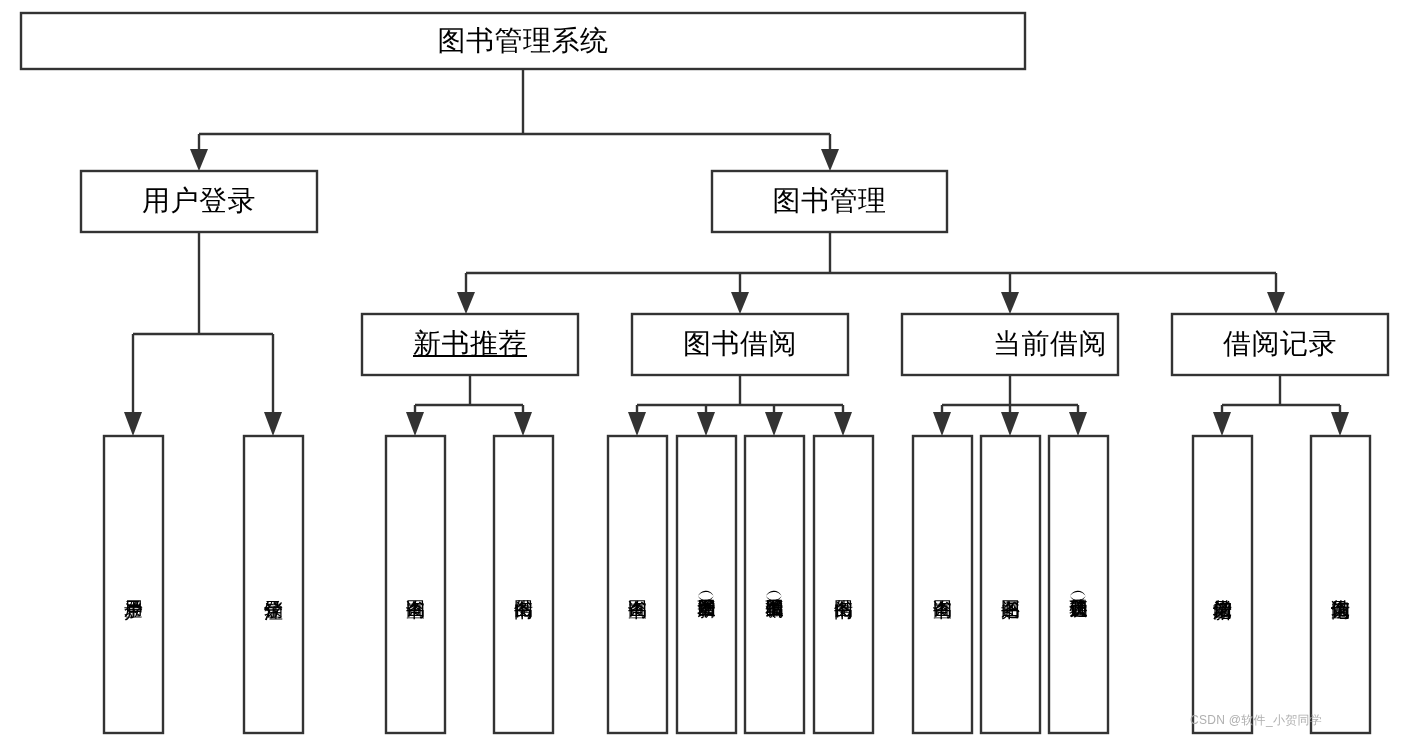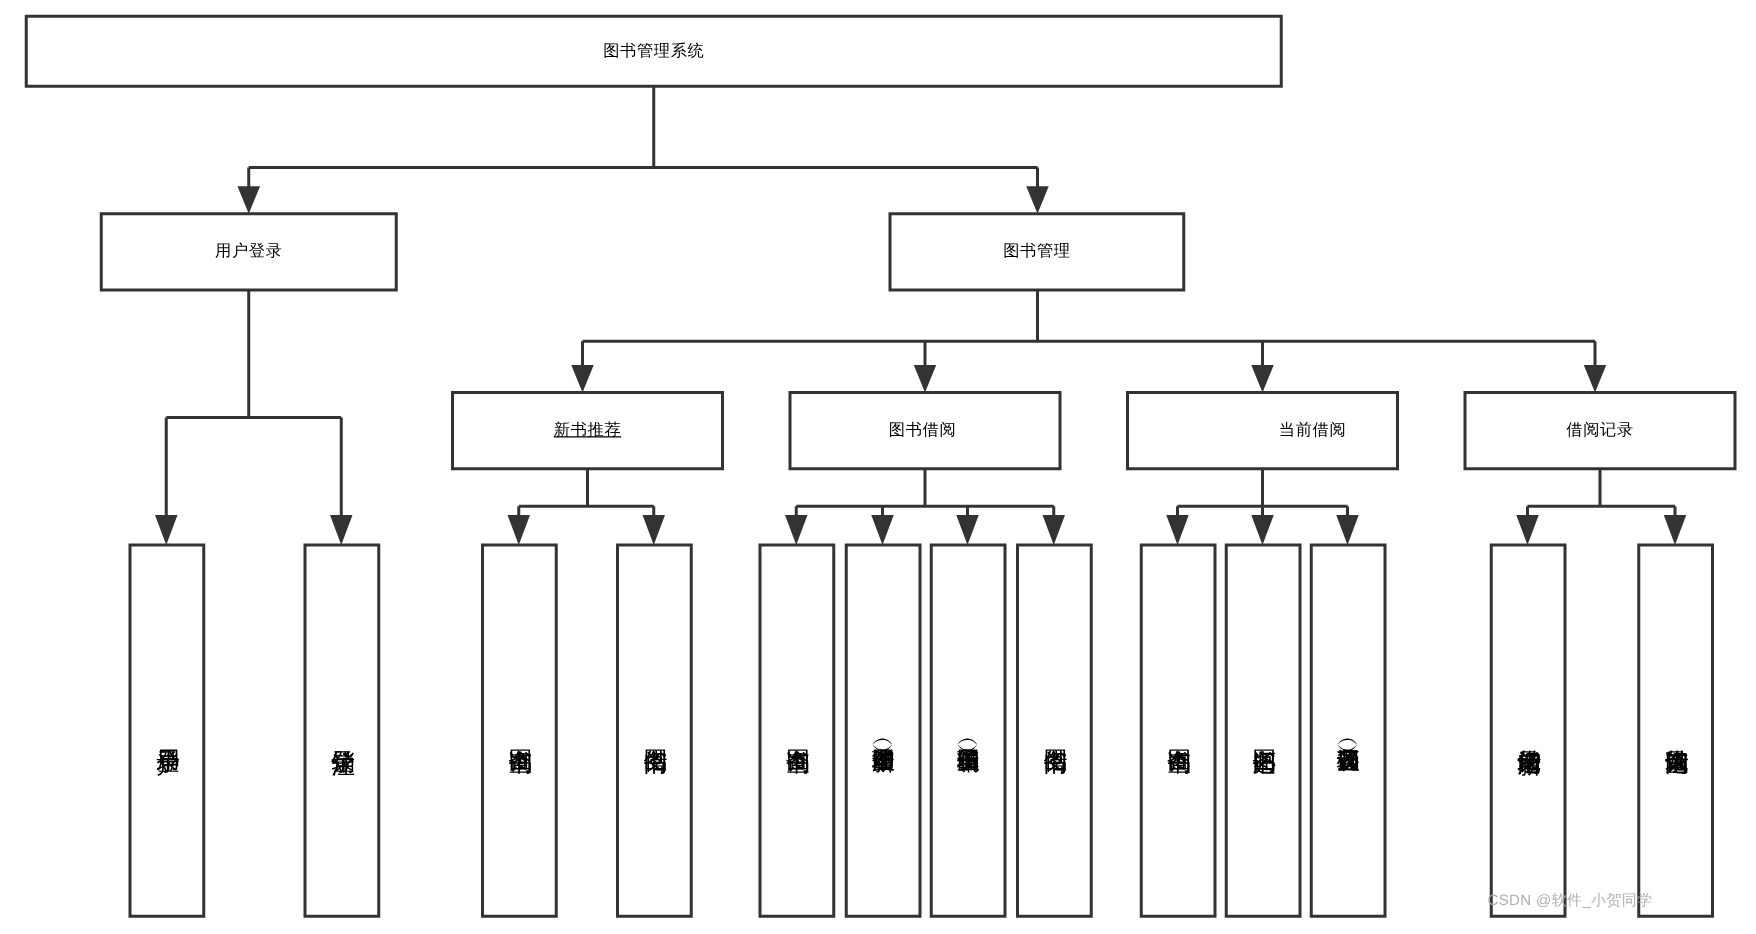--- a/index.html
+++ b/index.html
@@ -41,21 +41,21 @@
   .arrow-head {
     fill: #333333;
   }
   .node-label-h {
     position: absolute;
     display: flex;
     align-items: center;
     justify-content: center;
     text-align: center;
     color: #000000;
-    font-size: 13px;
+    font-size: 28px;
     line-height: 1.15;
     letter-spacing: 0.5px;
     white-space: nowrap;
     pointer-events: none;
   }
   .node-label-v {
     position: absolute;
     display: flex;
     align-items: center;
     justify-content: center;
@@ -179,21 +179,21 @@
     <rect class="node-box" x="1311" y="436" width="59" height="297"></rect>
 
   </svg>
 
   <div class="node-label-h" style="left:21px; top:13px; width:1004px; height:56px;">图书管理系统</div>
 
   <div class="node-label-h" style="left:712px; top:171px; width:235px; height:61px;">图书管理</div>
   <div class="node-label-h" style="left:81px; top:171px; width:236px; height:61px;">用户登录</div>
 
   <div class="node-label-h" style="left:362px; top:314px; width:216px; height:61px;text-decoration:underline;">新书推荐</div>
-  <div class="node-label-h" style="left:600px; top:314px; width:216px; height:61px;padding-left:30px;">图书借阅</div>
+  <div class="node-label-h" style="left:632px; top:314px; width:216px; height:61px;">图书借阅</div>
   <div class="node-label-h" style="left:902px; top:314px; width:216px; height:61px;padding-left:40px;">当前借阅</div>
   <div class="node-label-h" style="left:1172px; top:314px; width:216px; height:61px;">借阅记录</div>
 
   <div class="node-label-v" style="left:104px; top:436px; width:59px; height:297px;">用户登录</div>
   <div class="node-label-v" style="left:244px; top:436px; width:59px; height:297px;">注销登录</div>
 
   <div class="node-label-v" style="left:386px; top:436px; width:59px; height:297px;">查询图书</div>
   <div class="node-label-v" style="left:494px; top:436px; width:59px; height:297px;">借阅图书</div>
 
   <div class="node-label-v" style="left:608px; top:436px; width:59px; height:297px;">查询图书</div>

